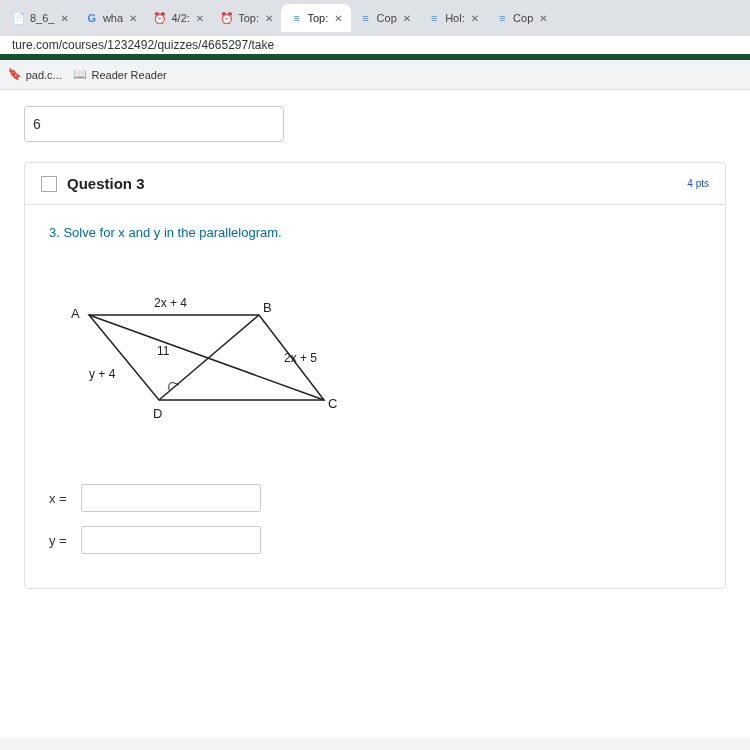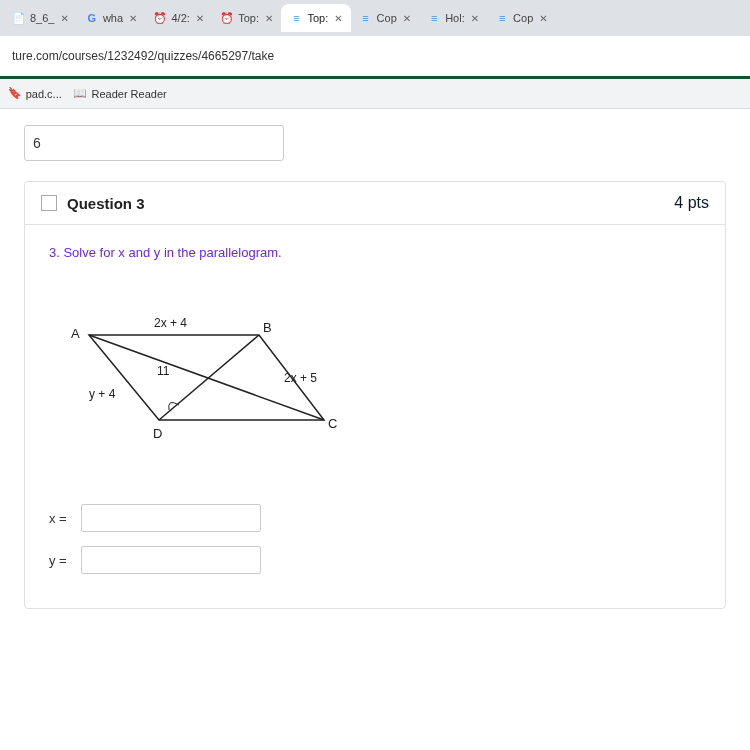--- a/index.html
+++ b/index.html
@@ -62,23 +62,23 @@
       height: 14px;
       flex-shrink: 0;
       display: inline-flex;
       align-items: center;
       justify-content: center;
     }
 
     .address-bar {
       display: flex;
       align-items: center;
-      height: 43px;
-      background: #fff;
-      border-bottom: 3px solid #14532d;
+      height: 24px;
+      background: #fff;
+      border-bottom: 6px solid #14532d;
       padding: 0 12px;
       gap: 8px;
     }
 
     .url-input {
       flex: 1;
       font-size: 12px;
       color: #333;
       border: none;
       outline: none;
@@ -157,32 +157,32 @@
       background: #fff;
     }
 
     .question-title {
       font-size: 15px;
       font-weight: 600;
       color: #222;
     }
 
     .question-pts {
-      font-size: 16px;
-      color: #0f172a;
+      font-size: 10px;
+      color: #1d4ed8;
       margin-left: 20px;
     }
 
     .question-body {
       padding: 20px 24px;
     }
 
     .question-text {
       font-size: 13px;
-      color: #6d28d9;
+      color: #0369a1;
       margin-bottom: 20px;
     }
 
     
     .diagram-container {
       margin: 0 0 24px 0;
       position: relative;
       width: 320px;
       height: 200px;
     }

